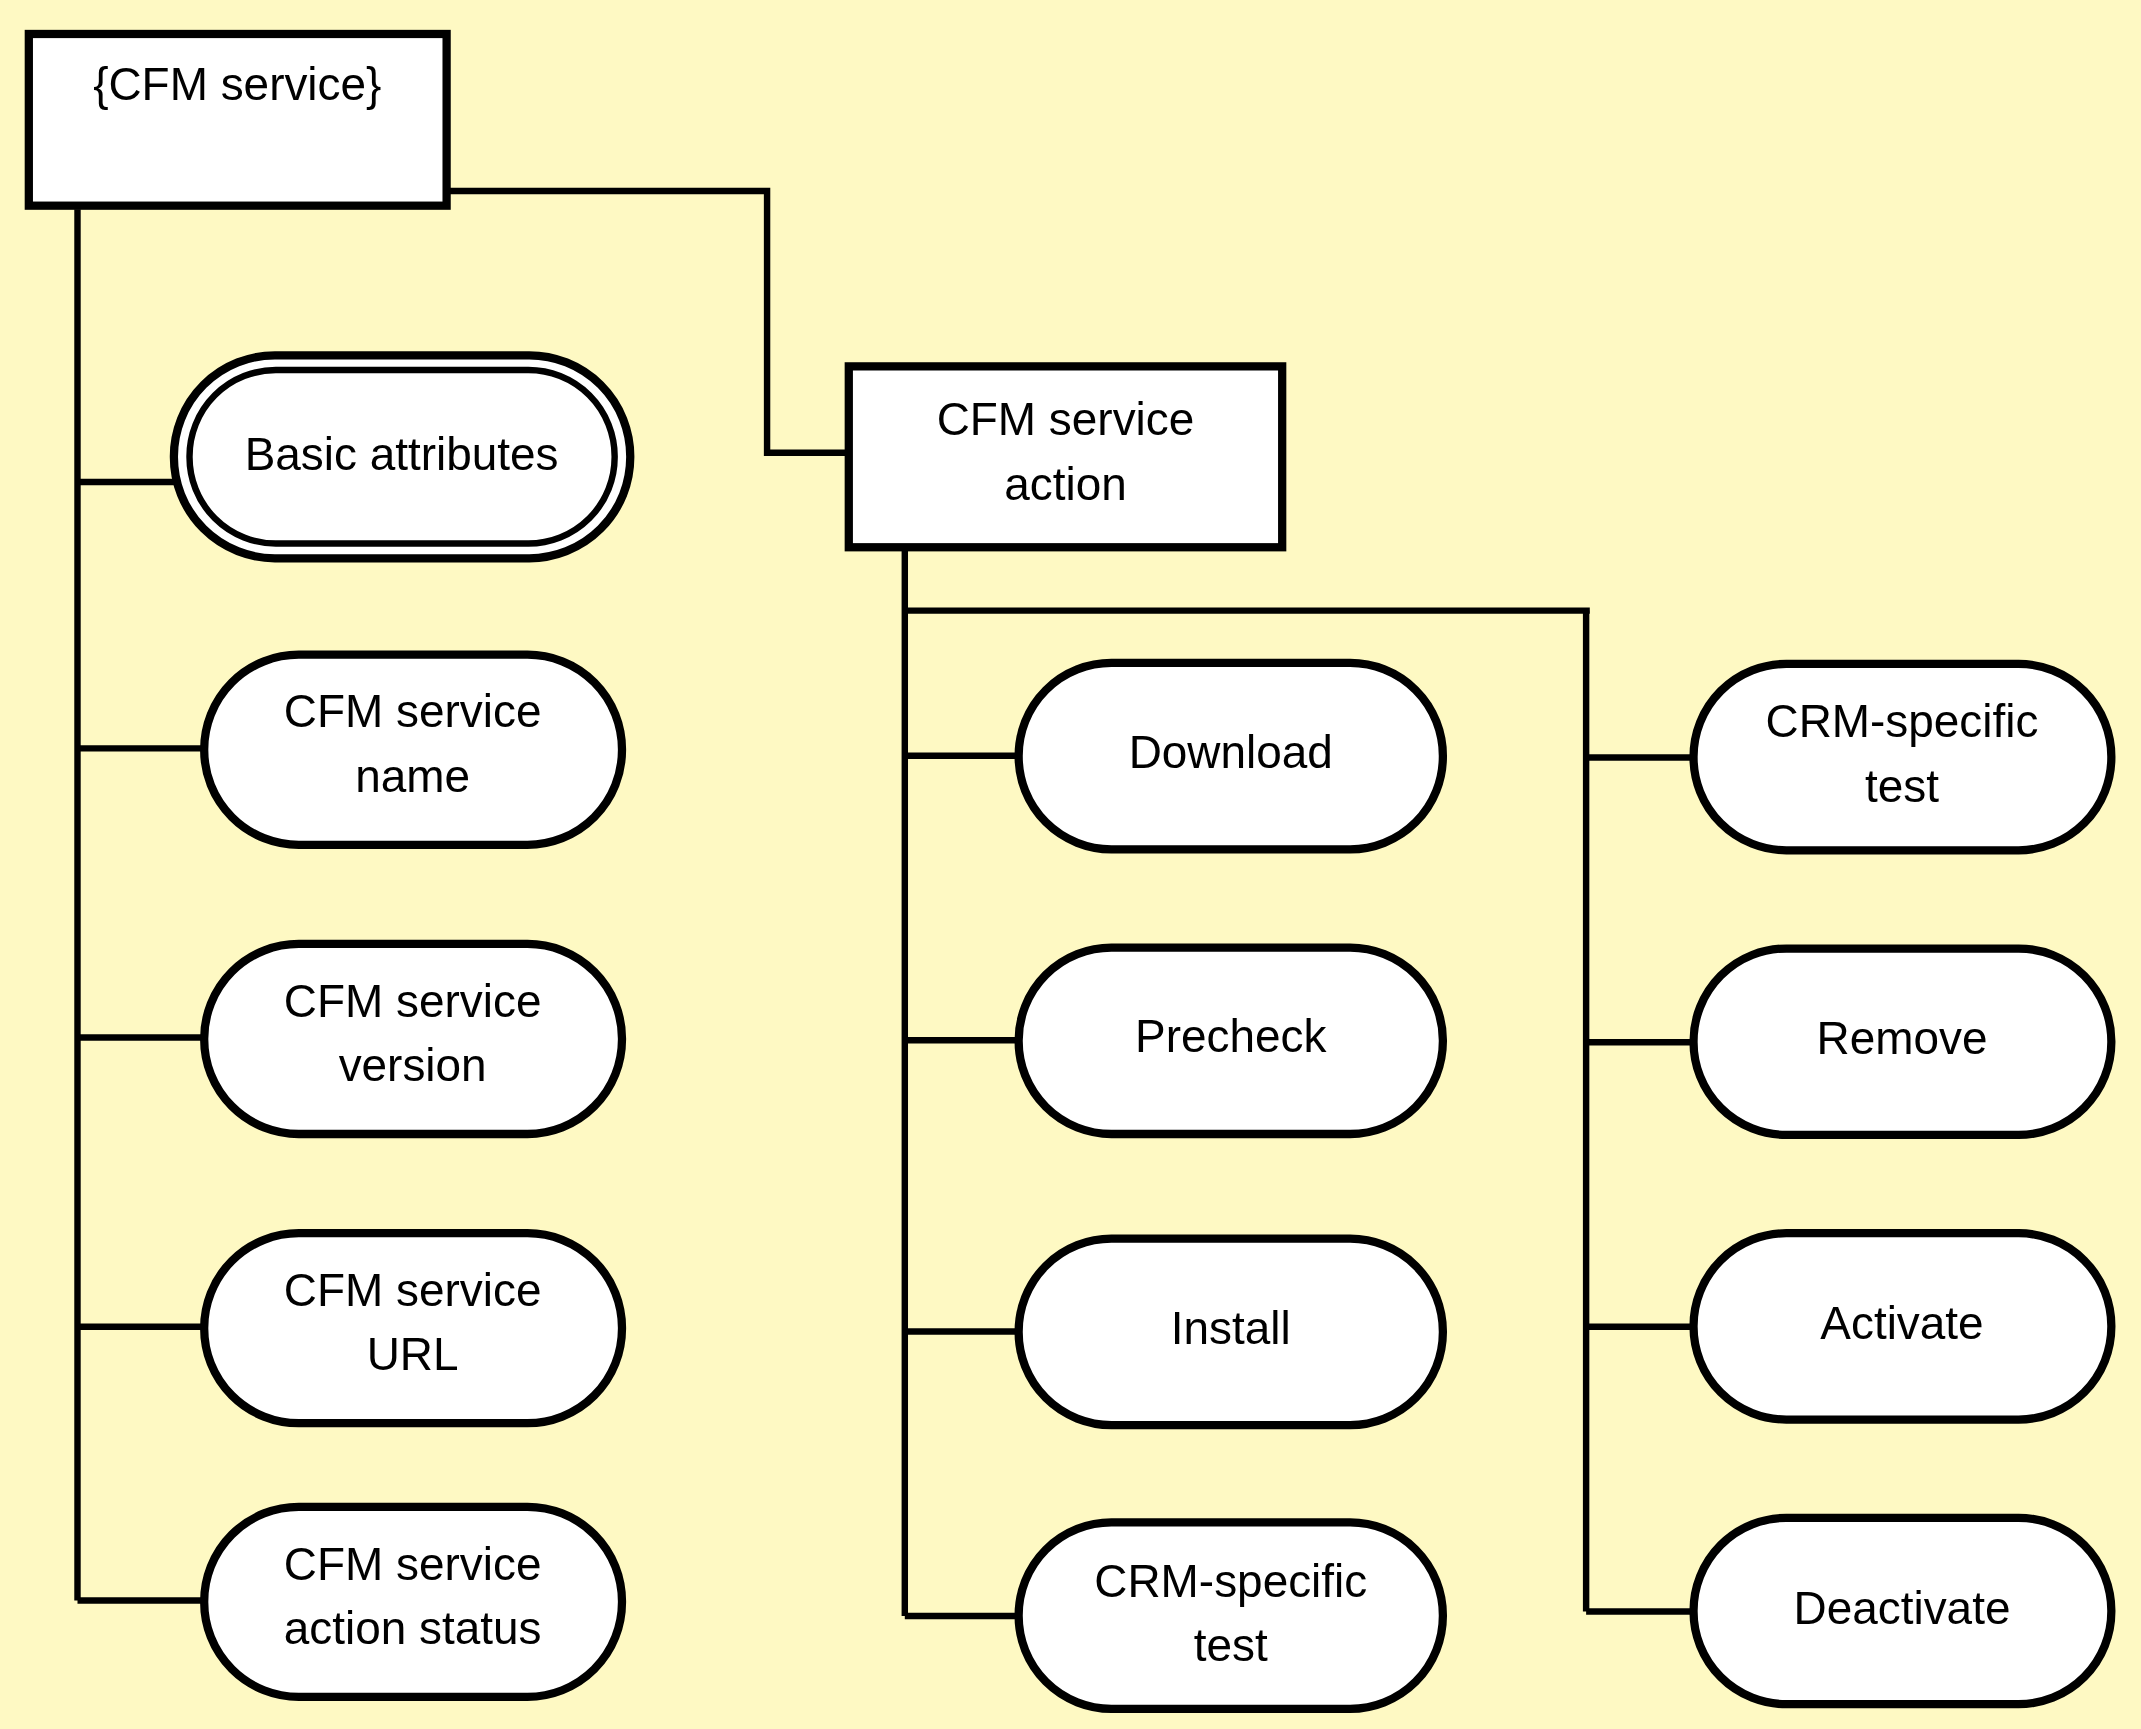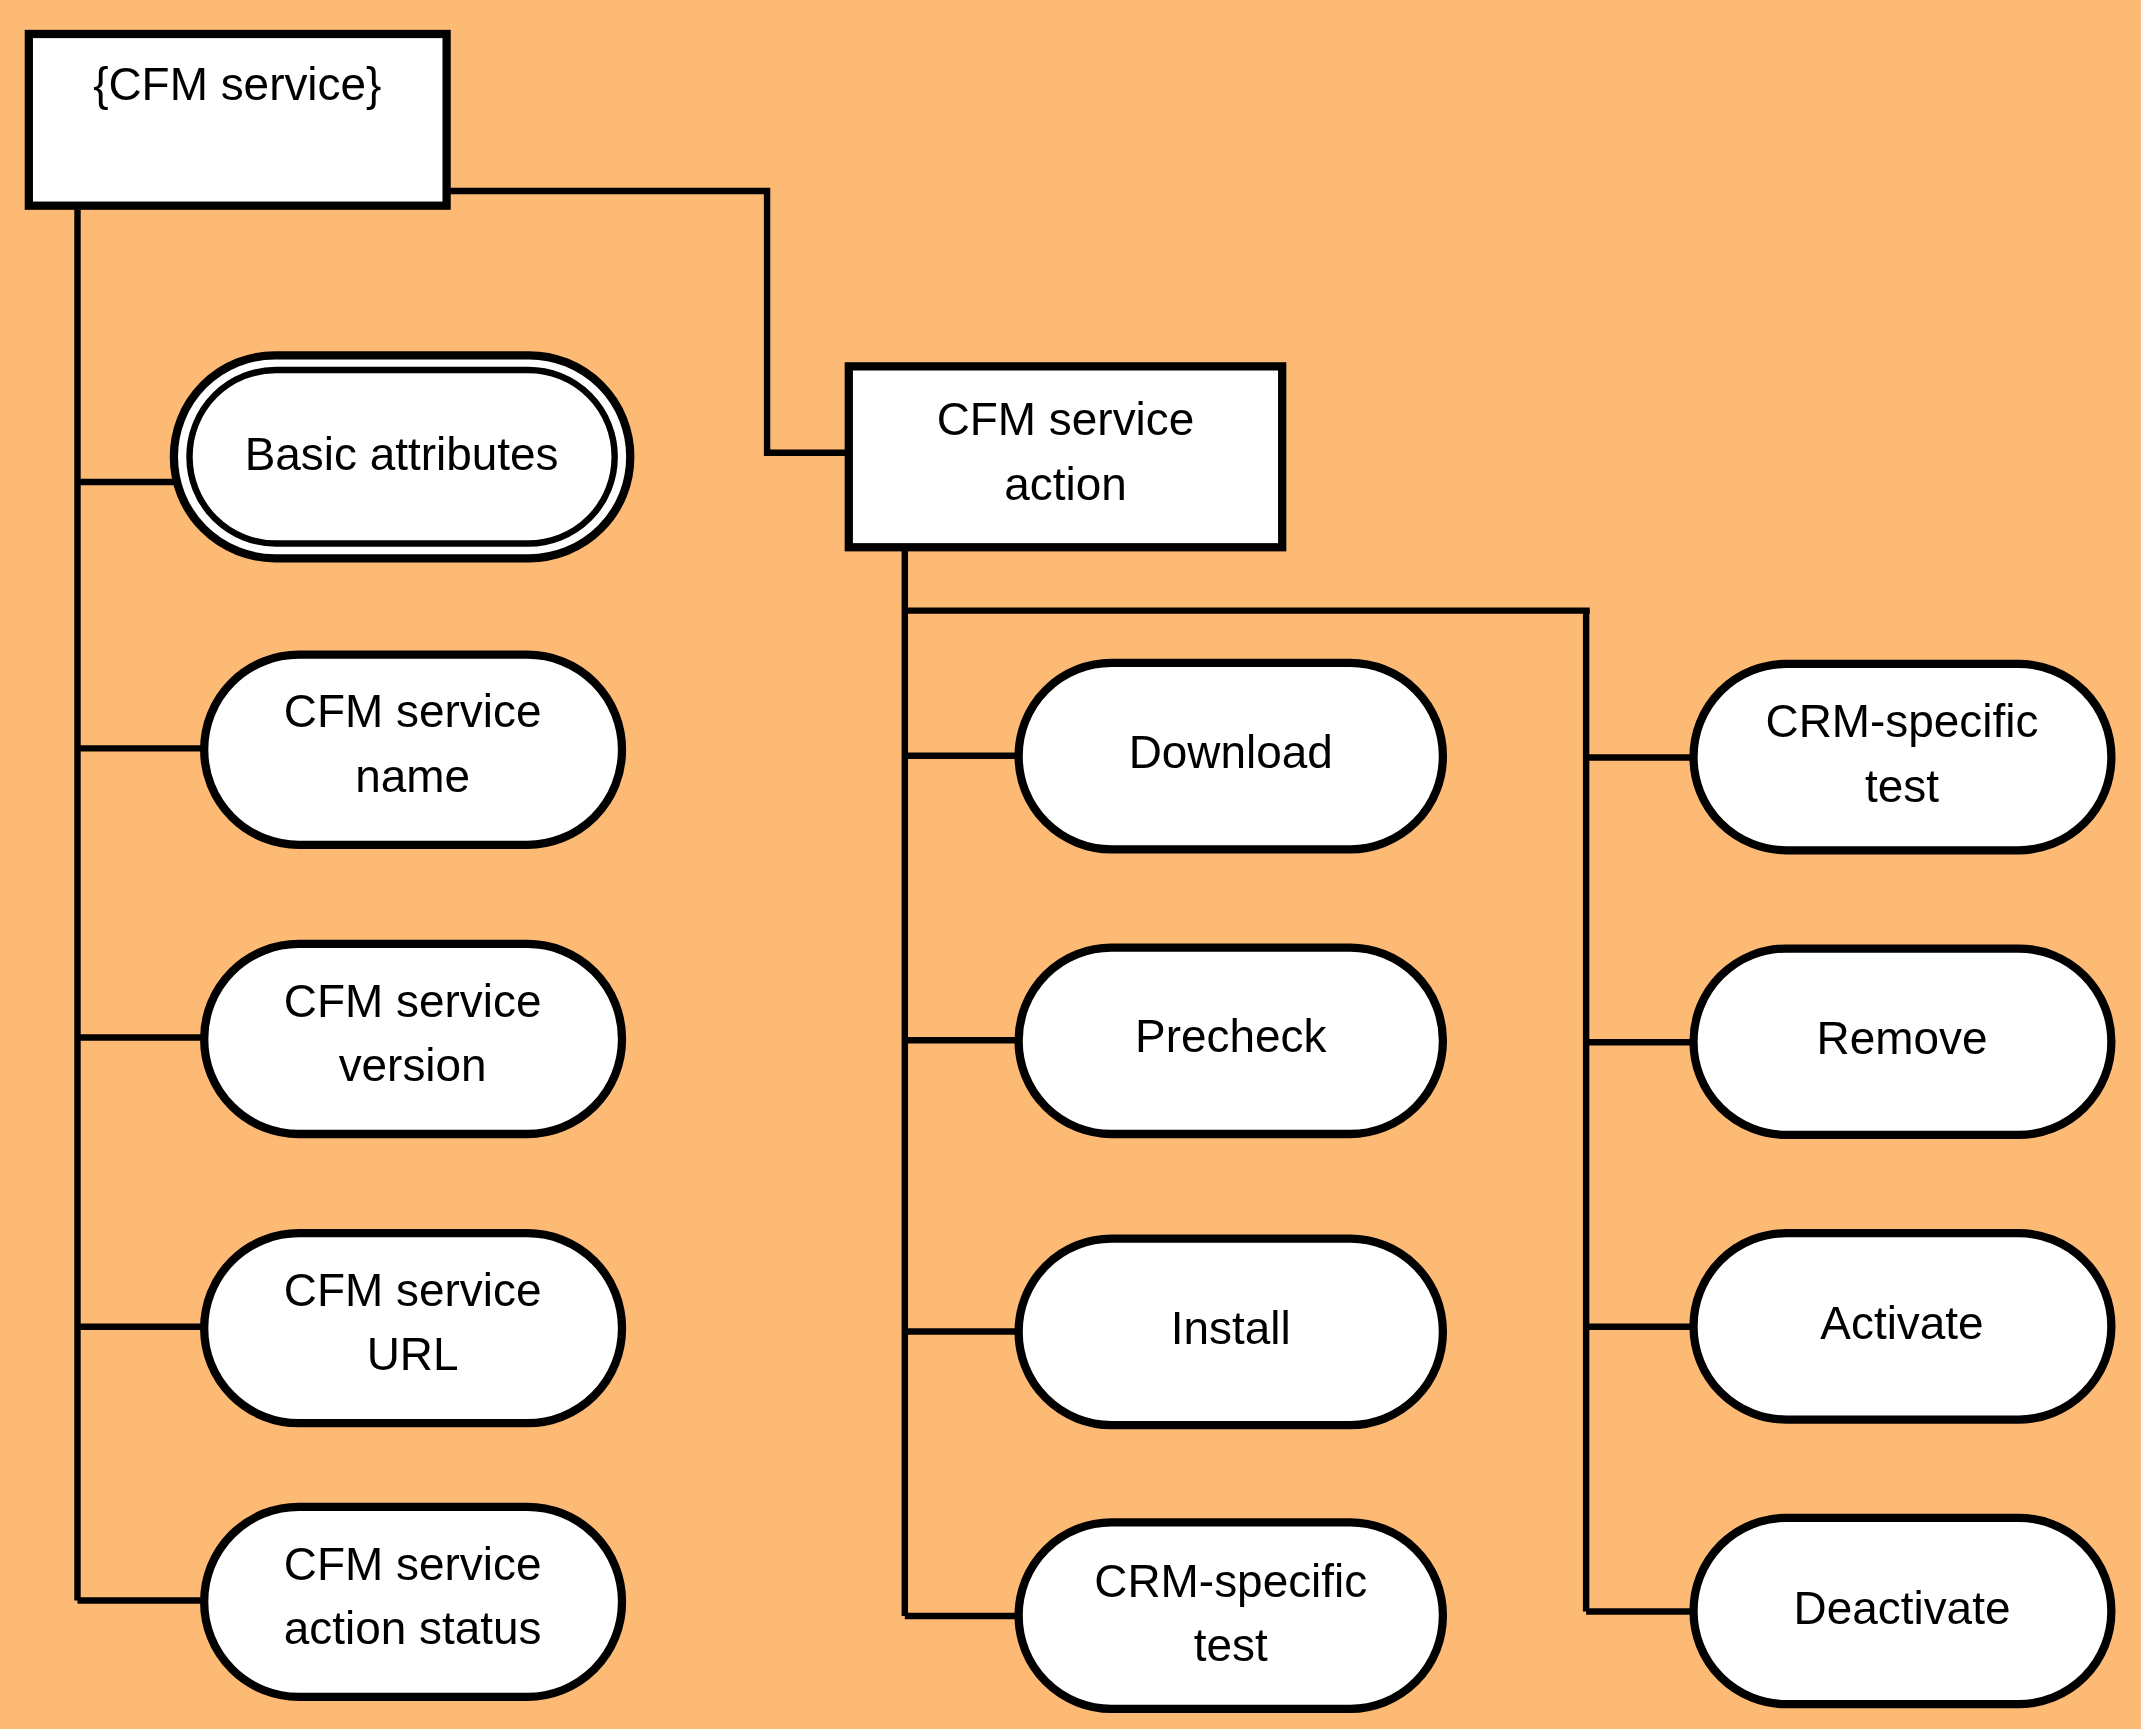--- a/index.html
+++ b/index.html
@@ -8,21 +8,21 @@
     padding: 0;
     background: #ffffff;
   }
   body {
     font-family: "Liberation Sans", sans-serif;
   }
   #diagram-root {
     position: relative;
     width: 2142px;
     height: 1729px;
-    background: #fdba74;
+    background: #fef9c3;
     overflow: hidden;
   }
   svg.diagram-canvas {
     display: block;
     width: 2142px;
     height: 1729px;
   }
   .node-rect {
     fill: #ffffff;
     stroke: #000000;

